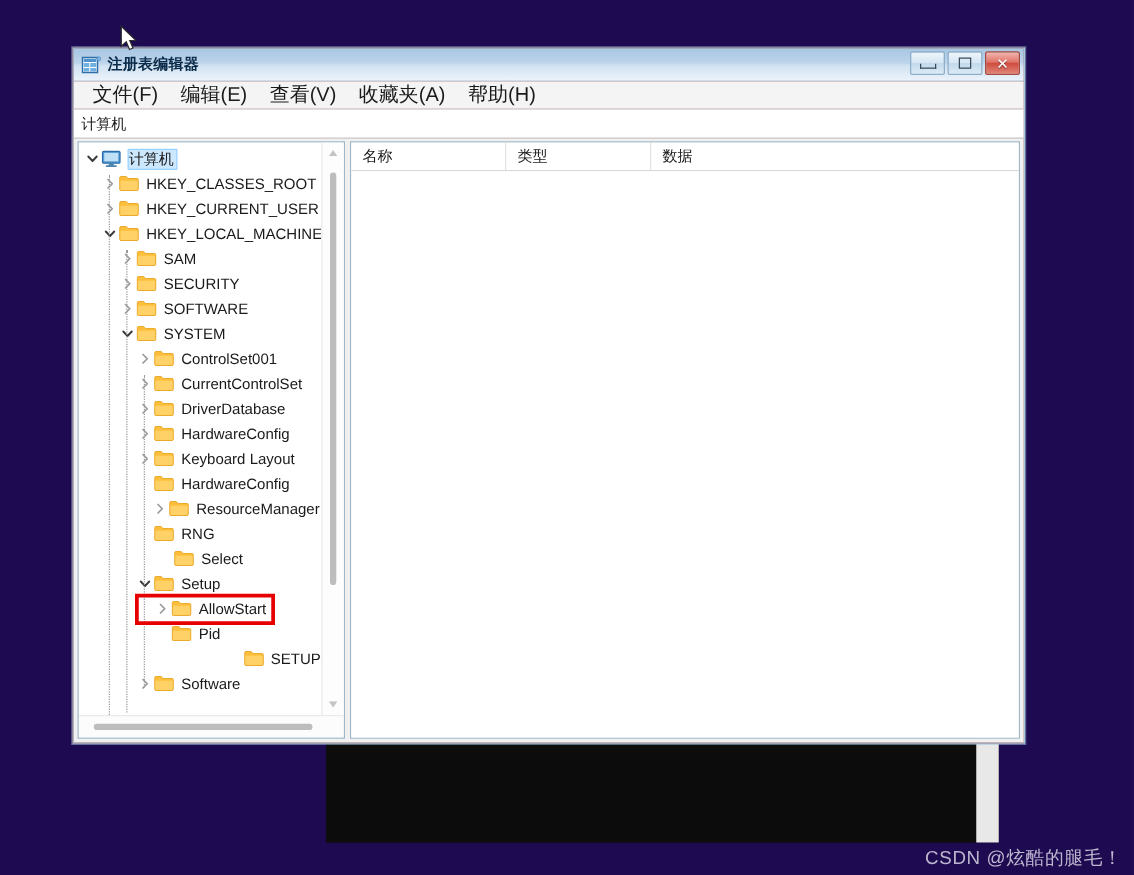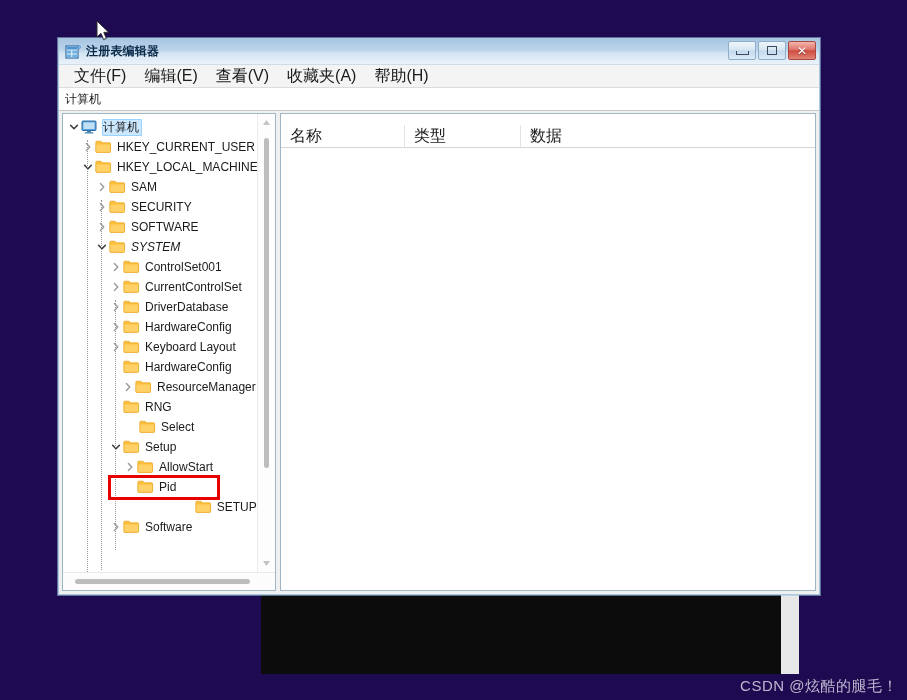--- a/index.html
+++ b/index.html
@@ -268,23 +268,22 @@
     background: #bdbdbd;
     border-radius: 3px;
   }
 
   
   .col-header {
     height: 22px;
     background: #ffffff;
     border-bottom: 1px solid #d6d6d6;
     display: flex;
-    font-size: 16px;
+    font-size: 12px;
     color: #1a1a1a;
-    margin-top: 11px;
   }
   .col {
     display: flex; align-items: center;
     padding-left: 9px;
     border-right: 1px solid #e2e2e2;
     box-sizing: border-box;
     cursor: default;
   }
   .col-name { width: 124px; }
   .col-type { width: 116px; }
@@ -382,20 +381,35 @@
                     <path d="M3.4 1.6 L6.8 5 L3.4 8.4" fill="none" stroke="#9a9a9a" stroke-width="1.4" stroke-linecap="round" stroke-linejoin="round"></path>
                   </svg>
                 </span>
                 <span class="node-icon">
                   <svg width="17" height="14" viewBox="0 0 17 14">
                     <path d="M0.8 2.2 Q0.8 1.2 1.8 1.2 L6 1.2 L7.4 2.8 L14.6 2.8 Q15.6 2.8 15.6 3.8 L15.6 11.4 Q15.6 12.4 14.6 12.4 L1.8 12.4 Q0.8 12.4 0.8 11.4 Z" fill="#fdbf3b"></path>
                     <path d="M0.8 4.6 L15.6 4.6 L15.6 11.4 Q15.6 12.4 14.6 12.4 L1.8 12.4 Q0.8 12.4 0.8 11.4 Z" fill="#ffd166"></path>
                     <path d="M0.8 2.2 Q0.8 1.2 1.8 1.2 L6 1.2 L7.4 2.8 L14.6 2.8 Q15.6 2.8 15.6 3.8 L15.6 11.4 Q15.6 12.4 14.6 12.4 L1.8 12.4 Q0.8 12.4 0.8 11.4 Z" fill="none" stroke="#e8a41f" stroke-width="0.7"></path>
                   </svg>
                 </span>
+                <span class="node-label">HKEY_CLASSES_ROOT</span>
+              </div>
+              <div class="tree-row" style="padding-left: 18px;">
+                <span class="twisty">
+                  <svg width="10" height="10" viewBox="0 0 10 10">
+                    <path d="M3.4 1.6 L6.8 5 L3.4 8.4" fill="none" stroke="#9a9a9a" stroke-width="1.4" stroke-linecap="round" stroke-linejoin="round"></path>
+                  </svg>
+                </span>
+                <span class="node-icon">
+                  <svg width="17" height="14" viewBox="0 0 17 14">
+                    <path d="M0.8 2.2 Q0.8 1.2 1.8 1.2 L6 1.2 L7.4 2.8 L14.6 2.8 Q15.6 2.8 15.6 3.8 L15.6 11.4 Q15.6 12.4 14.6 12.4 L1.8 12.4 Q0.8 12.4 0.8 11.4 Z" fill="#fdbf3b"></path>
+                    <path d="M0.8 4.6 L15.6 4.6 L15.6 11.4 Q15.6 12.4 14.6 12.4 L1.8 12.4 Q0.8 12.4 0.8 11.4 Z" fill="#ffd166"></path>
+                    <path d="M0.8 2.2 Q0.8 1.2 1.8 1.2 L6 1.2 L7.4 2.8 L14.6 2.8 Q15.6 2.8 15.6 3.8 L15.6 11.4 Q15.6 12.4 14.6 12.4 L1.8 12.4 Q0.8 12.4 0.8 11.4 Z" fill="none" stroke="#e8a41f" stroke-width="0.7"></path>
+                  </svg>
+                </span>
                 <span class="node-label">HKEY_CURRENT_USER</span>
               </div>
               <div class="tree-row" style="padding-left: 18px;">
                 <span class="twisty">
                   <svg width="10" height="10" viewBox="0 0 10 10">
                     <path d="M1.6 3.2 L5 6.8 L8.4 3.2" fill="none" stroke="#3a3a3a" stroke-width="1.5" stroke-linecap="round" stroke-linejoin="round"></path>
                   </svg>
                 </span>
                 <span class="node-icon">
                   <svg width="17" height="14" viewBox="0 0 17 14">
@@ -444,21 +458,21 @@
                 </span>
                 <span class="node-icon">
                   <svg width="17" height="14" viewBox="0 0 17 14">
                     <path d="M0.8 2.2 Q0.8 1.2 1.8 1.2 L6 1.2 L7.4 2.8 L14.6 2.8 Q15.6 2.8 15.6 3.8 L15.6 11.4 Q15.6 12.4 14.6 12.4 L1.8 12.4 Q0.8 12.4 0.8 11.4 Z" fill="#fdbf3b"></path>
                     <path d="M0.8 4.6 L15.6 4.6 L15.6 11.4 Q15.6 12.4 14.6 12.4 L1.8 12.4 Q0.8 12.4 0.8 11.4 Z" fill="#ffd166"></path>
                     <path d="M0.8 2.2 Q0.8 1.2 1.8 1.2 L6 1.2 L7.4 2.8 L14.6 2.8 Q15.6 2.8 15.6 3.8 L15.6 11.4 Q15.6 12.4 14.6 12.4 L1.8 12.4 Q0.8 12.4 0.8 11.4 Z" fill="none" stroke="#e8a41f" stroke-width="0.7"></path>
                   </svg>
                 </span>
                 <span class="node-label">SOFTWARE</span>
               </div>
-              <div class="tree-row" style="padding-left: 32px; font-style: italic;">
+              <div class="tree-row" style="padding-left: 32px;">
                 <span class="twisty">
                   <svg width="10" height="10" viewBox="0 0 10 10">
                     <path d="M1.6 3.2 L5 6.8 L8.4 3.2" fill="none" stroke="#3a3a3a" stroke-width="1.5" stroke-linecap="round" stroke-linejoin="round"></path>
                   </svg>
                 </span>
                 <span class="node-icon">
                   <svg width="17" height="14" viewBox="0 0 17 14">
                     <path d="M0.8 2.2 Q0.8 1.2 1.8 1.2 L6 1.2 L7.4 2.8 L14.6 2.8 Q15.6 2.8 15.6 3.8 L15.6 11.4 Q15.6 12.4 14.6 12.4 L1.8 12.4 Q0.8 12.4 0.8 11.4 Z" fill="#fdbf3b"></path>
                     <path d="M0.8 4.6 L15.6 4.6 L15.6 11.4 Q15.6 12.4 14.6 12.4 L1.8 12.4 Q0.8 12.4 0.8 11.4 Z" fill="#ffd166"></path>
                     <path d="M0.8 2.2 Q0.8 1.2 1.8 1.2 L6 1.2 L7.4 2.8 L14.6 2.8 Q15.6 2.8 15.6 3.8 L15.6 11.4 Q15.6 12.4 14.6 12.4 L1.8 12.4 Q0.8 12.4 0.8 11.4 Z" fill="none" stroke="#e8a41f" stroke-width="0.7"></path>

